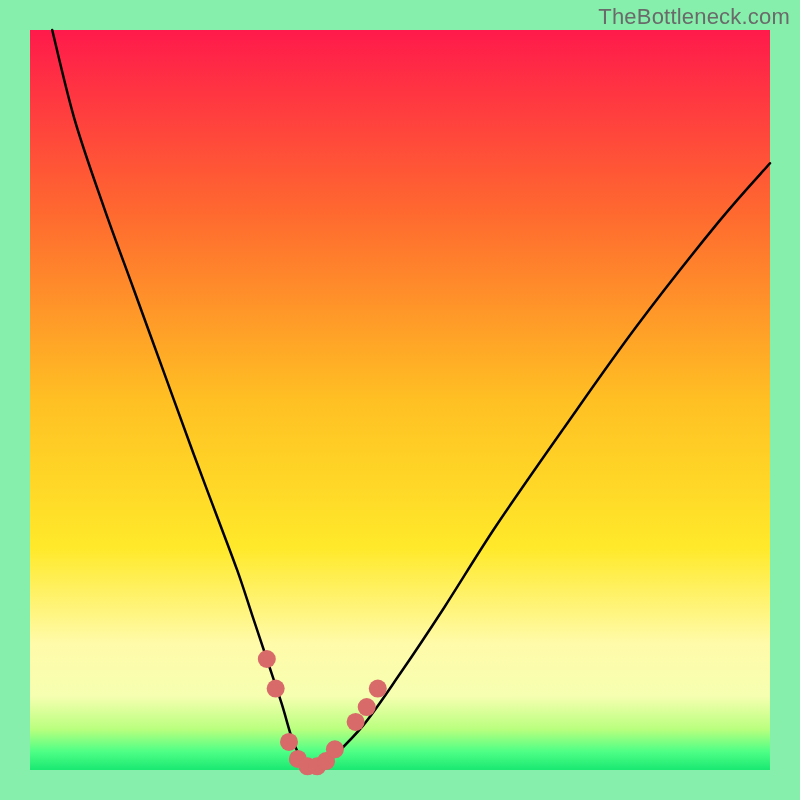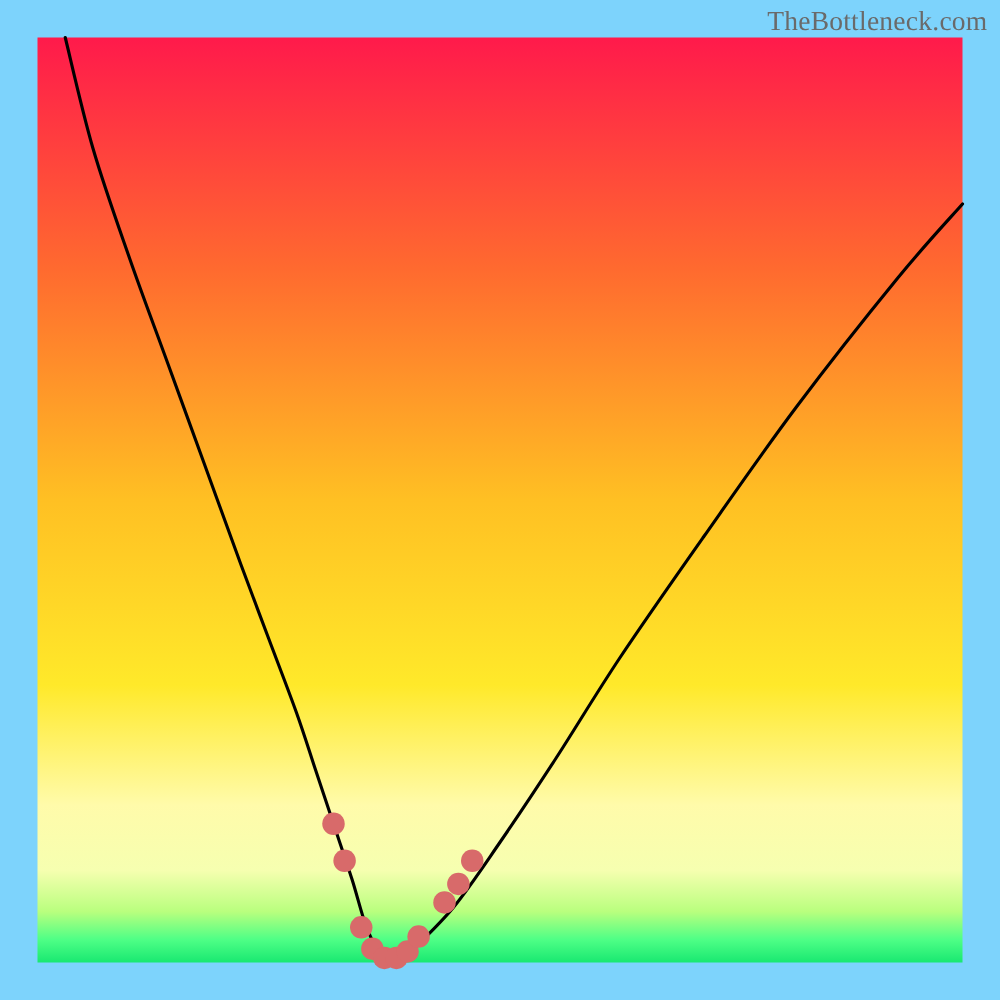--- a/index.html
+++ b/index.html
@@ -8,22 +8,21 @@
   width: 800px;
   height: 800px;
   background: #000;
   overflow: hidden;
   font-family: Arial, Helvetica, sans-serif;
 }
 .frame {
   position: relative;
   width: 800px;
   height: 800px;
-  background: #7dd3fc;
-  font-family: Liberation Serif, serif;
+  background: #86efac;
 }
 .watermark {
   position: absolute;
   top: 4px;
   right: 10px;
   color: #6a6a6a;
   font-size: 22px;
   font-weight: 500;
   letter-spacing: 0.2px;
   z-index: 10;

